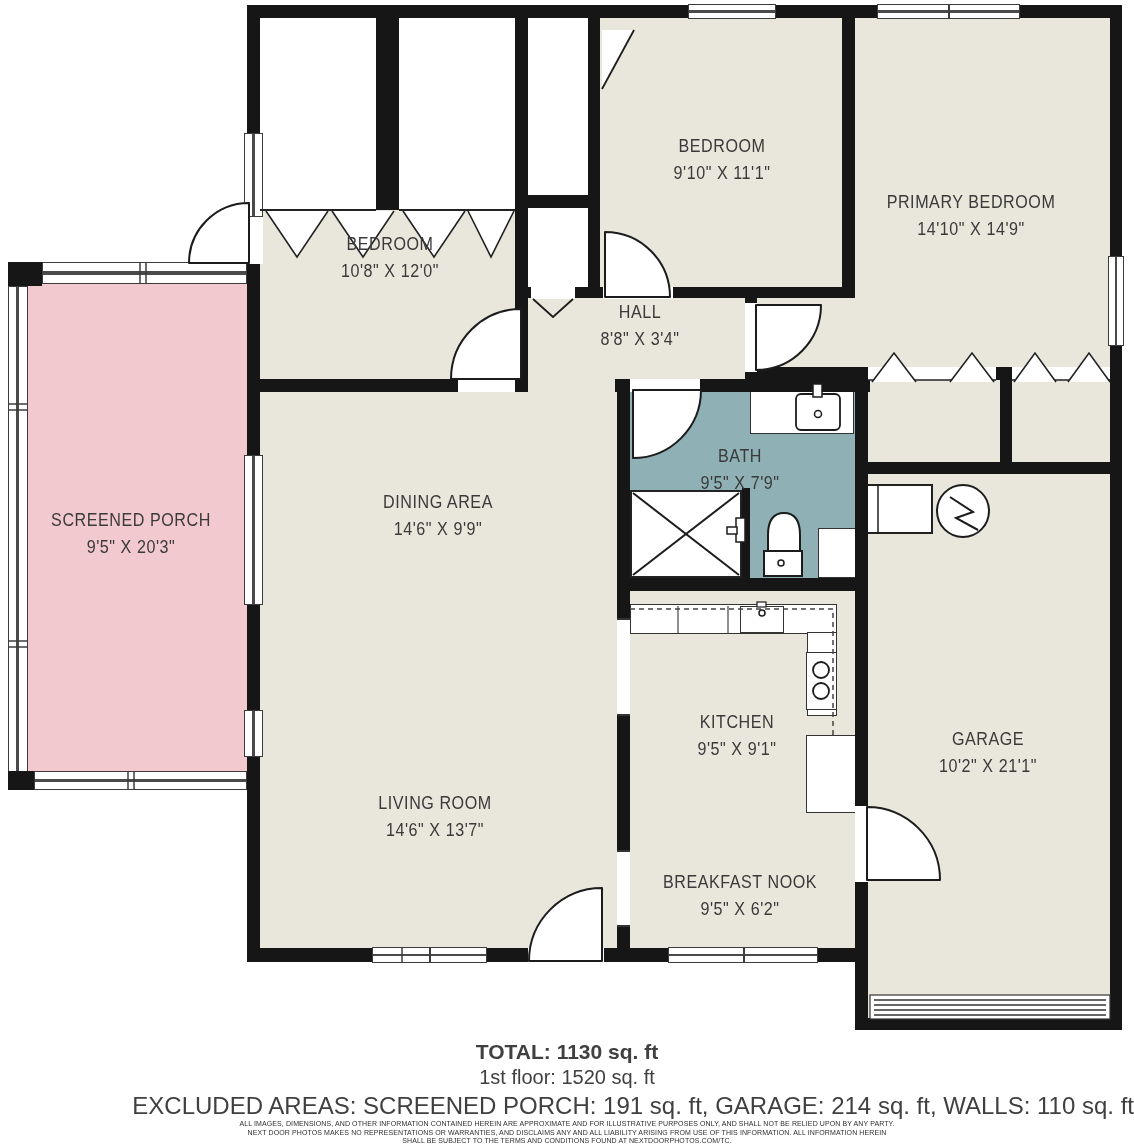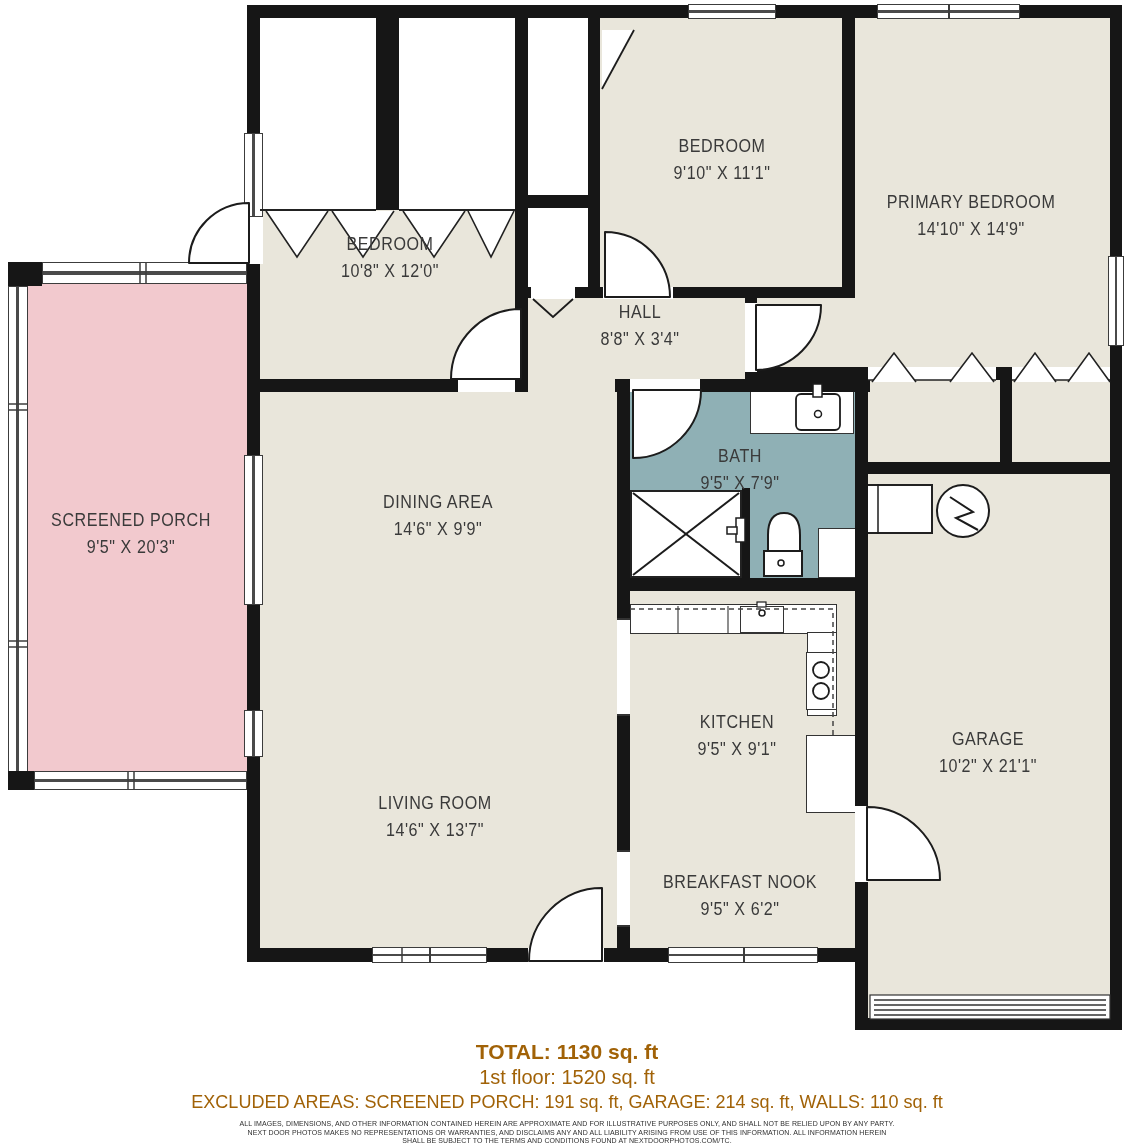--- a/index.html
+++ b/index.html
@@ -13,24 +13,24 @@
   .gap{position:absolute;background:#ffffff;}
   .openv{position:absolute;background:#ffffff;border-top:2px solid #333;border-bottom:2px solid #333;}
   .winh{position:absolute;background:linear-gradient(to bottom,#fff 0 40%,#4a4a4a 40% 58%,#fff 58% 100%);border:1.5px solid #3c3c3c;box-sizing:border-box;}
   .winv{position:absolute;background:linear-gradient(to right,#fff 0 40%,#4a4a4a 40% 58%,#fff 58% 100%);border:1.5px solid #3c3c3c;box-sizing:border-box;}
   .fix{position:absolute;background:#fff;border:2px solid #222;box-sizing:border-box;}
   .fixthin{position:absolute;background:#fff;border:1.5px solid #333;box-sizing:border-box;}
   .roomlabel{position:absolute;transform:translateX(-50%) scaleX(0.92);text-align:center;
              color:#3a3a3a;font-size:17.5px;letter-spacing:0.6px;line-height:27px;white-space:nowrap;}
   .roomlabel span{display:block;}
   #svg-overlay{position:absolute;left:0;top:0;pointer-events:none;}
-  .caption{position:absolute;width:100%;text-align:center;color:#a16207;}
+  .caption{position:absolute;width:100%;text-align:center;color:#404040;}
   .cap-total{top:1040px;font-size:21px;font-weight:bold;}
   .cap-floor{top:1066px;font-size:20px;}
-  .cap-excluded{top:1092px;font-size:18px;}
+  .cap-excluded{top:1092px;font-size:24px;text-align:right;}
   .cap-disclaimer{top:1120px;font-size:7px;line-height:8.6px;color:#2e2e2e;letter-spacing:0.1px;}
   .cap-disclaimer span{display:block;}
 </style>
 </head>
 <body>
 
 <div id="stage">
 
   <div class="floor" style="left:255px;top:12px;width:860px;height:942px;"></div>
   <div class="floor" style="left:860px;top:380px;width:255px;height:643px;"></div>

